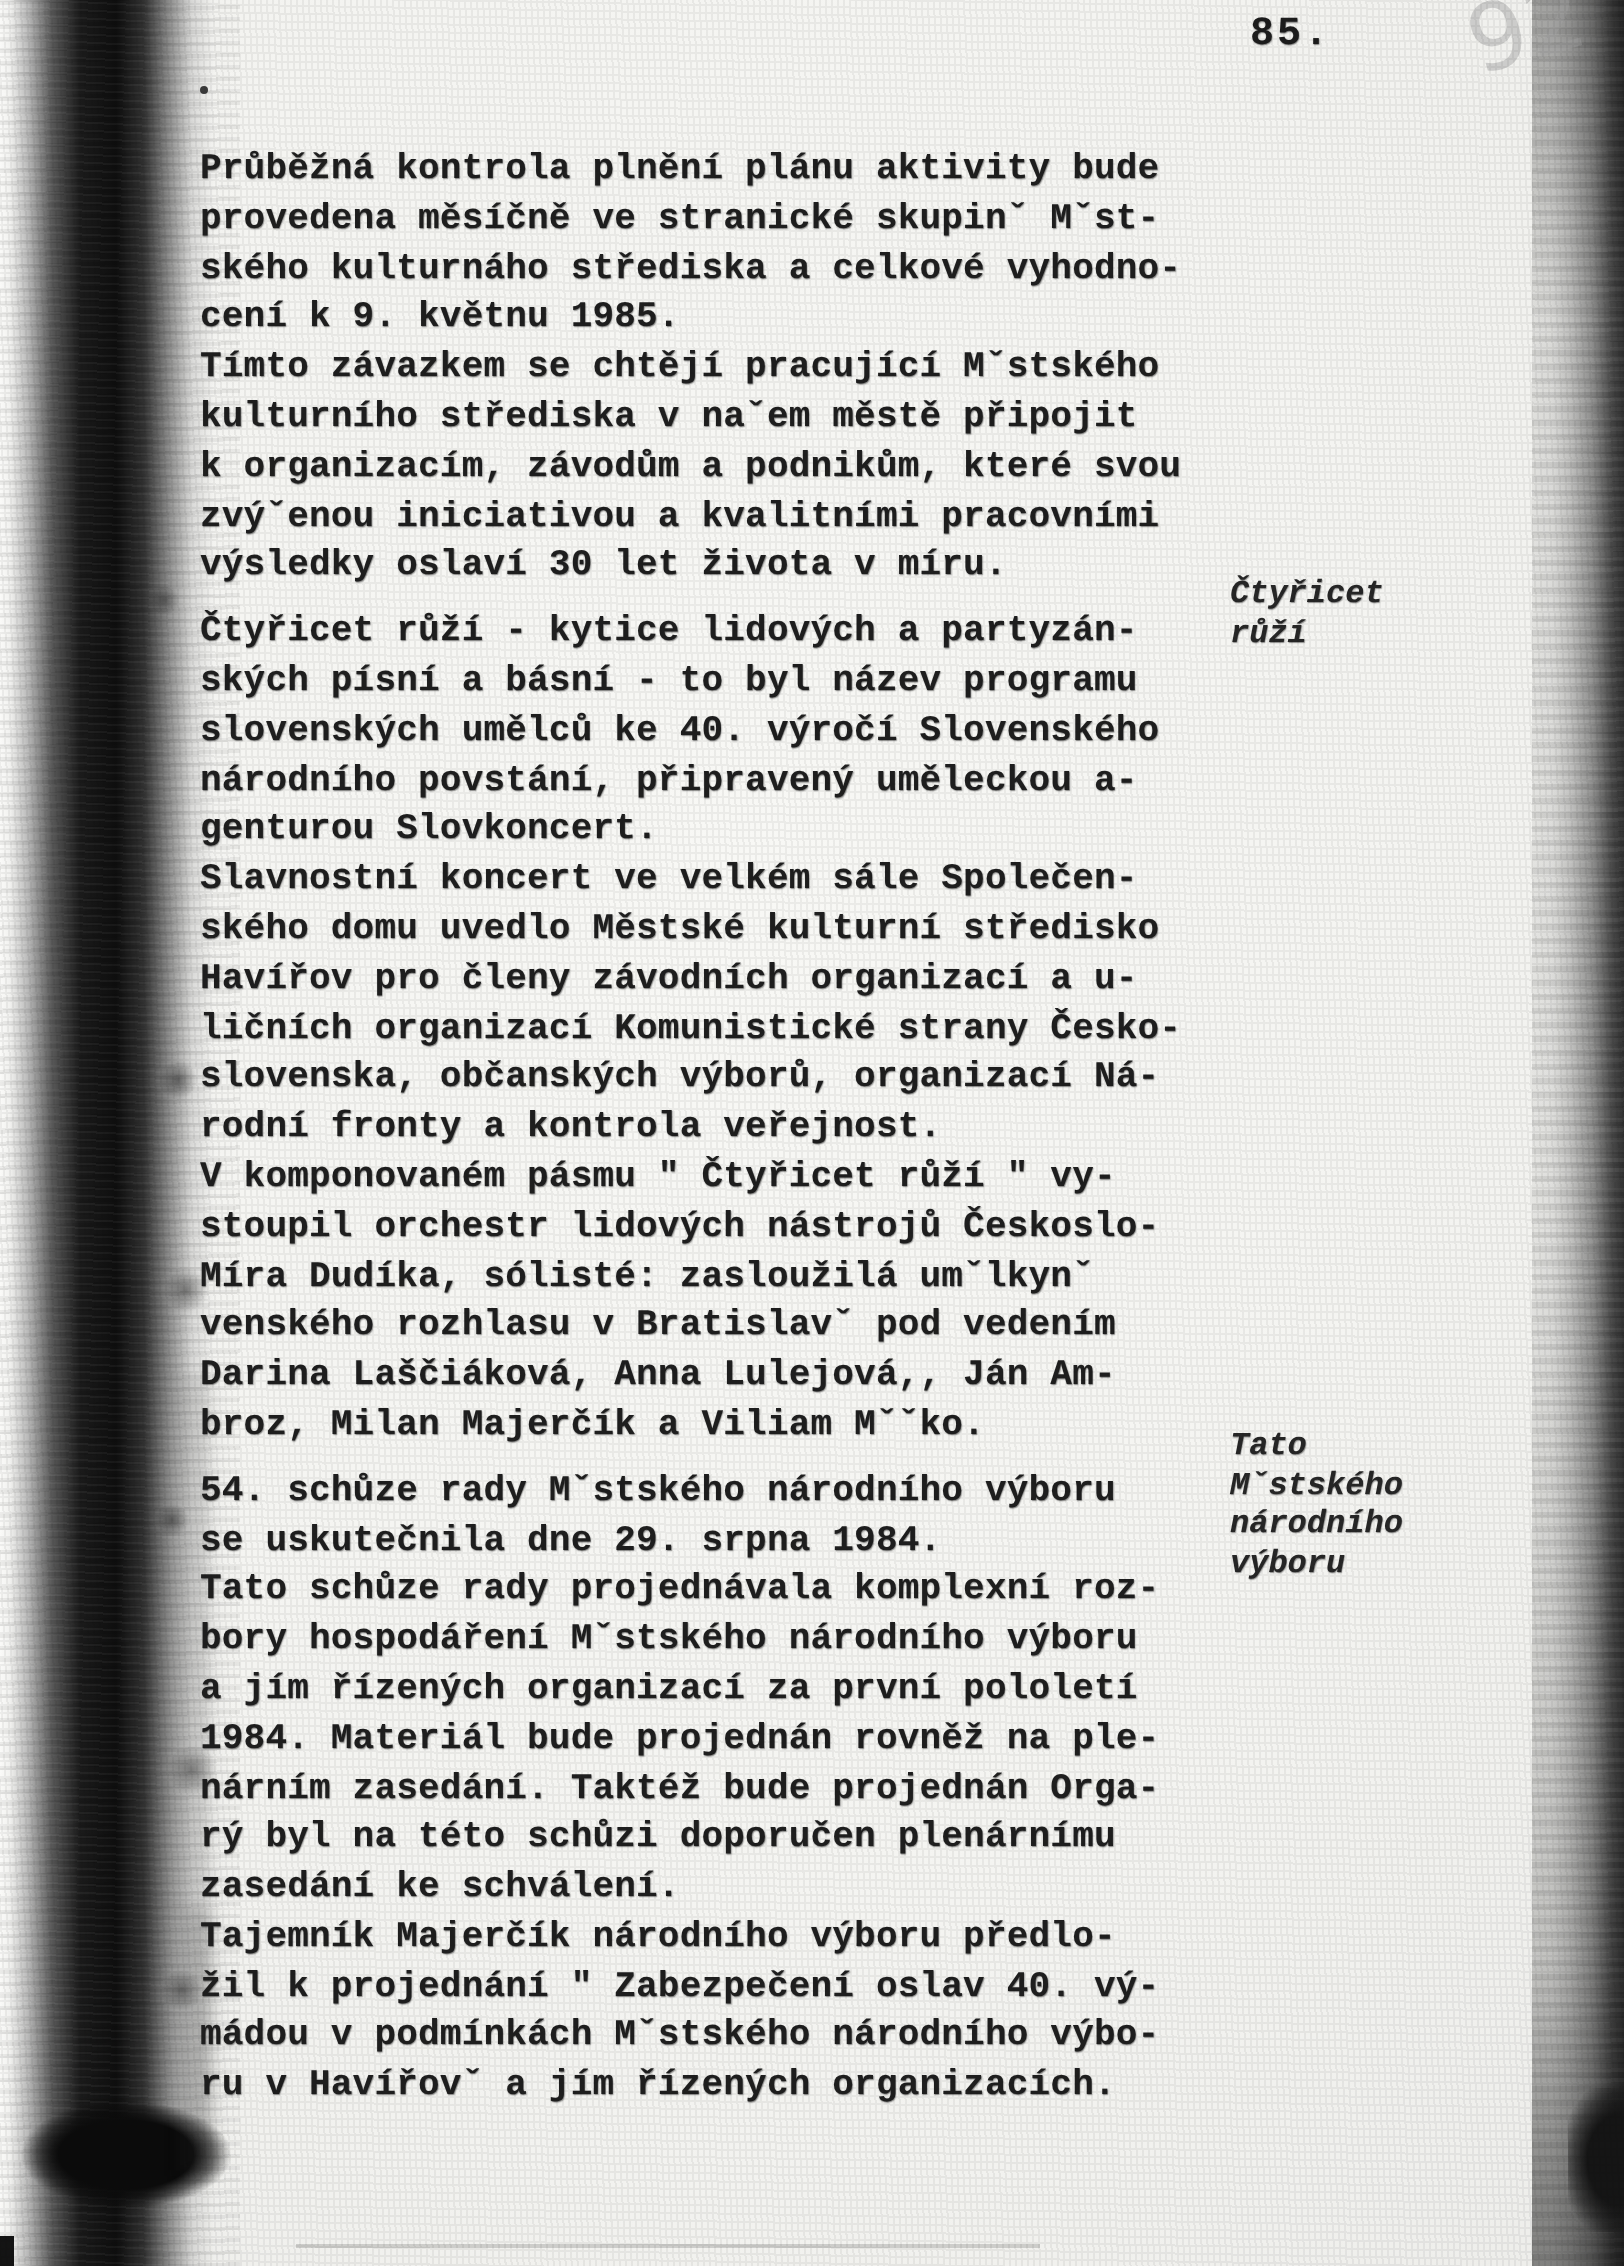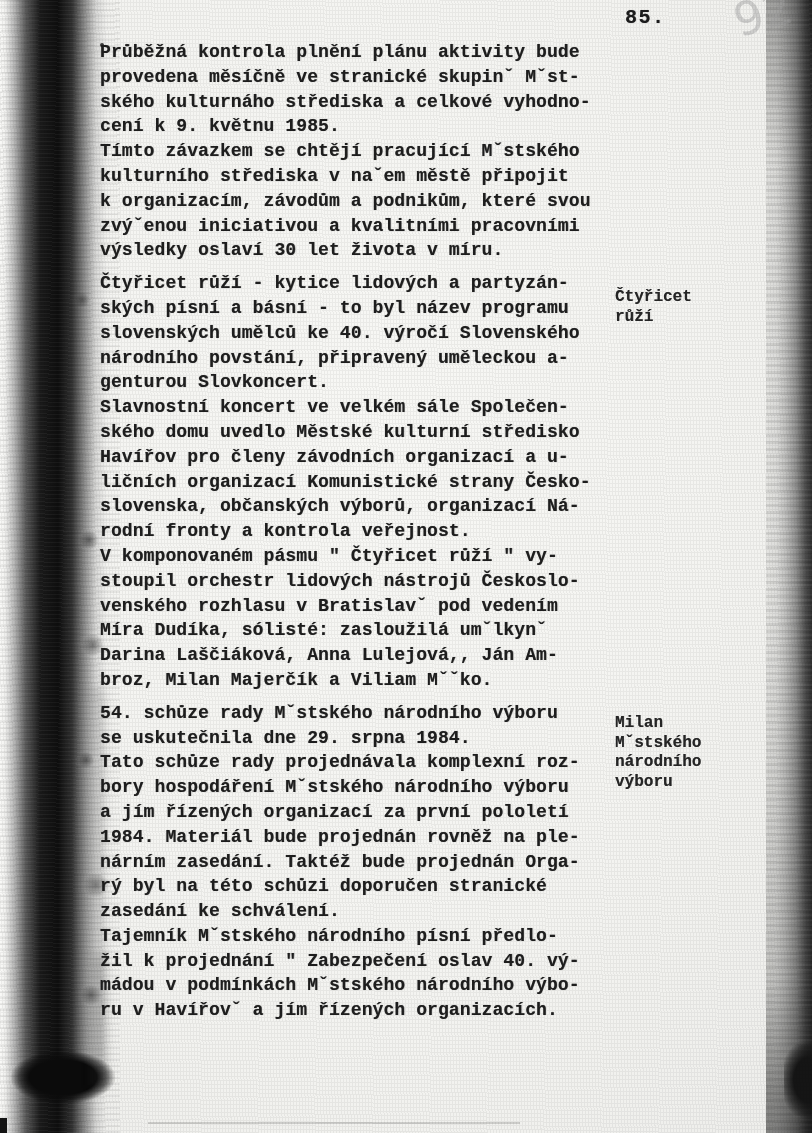--- a/index.html
+++ b/index.html
@@ -61,29 +61,29 @@
   .edge-right::after{
     content:"";position:absolute;inset:0;
     background:linear-gradient(180deg, rgba(0,0,0,.32) 0px, rgba(0,0,0,.08) 160px,
                rgba(0,0,0,.06) 600px, rgba(0,0,0,.18) 980px, rgba(0,0,0,.42) 1090px, rgba(0,0,0,.45) 1133px);
   }
   .blob-br{
     position:absolute;right:0;top:1044px;width:28px;height:72px;
     background:radial-gradient(ellipse at 95% 50%, #151515 0%, #151515 45%, rgba(21,21,21,.5) 66%, transparent 82%);
   }
   
-  .text-column{position:absolute;left:100px;top:40px;width:505px;}
+  .text-column{position:absolute;left:100px;top:73px;width:505px;}
   .paragraph{margin:0 0 8px 0;}
   .line{
     font-size:18px;line-height:24.8px;font-weight:700;color:#1e1e1e;
     white-space:pre;letter-spacing:.1px;
     text-shadow:.3px .3px .7px rgba(25,25,25,.55);
   }
   
-  .margin-note{position:absolute;left:615px;}
+  .margin-note{position:absolute;left:615px;font-style:italic;}
   .note-0{top:288px;}
   .note-1{top:714px;}
   .note-line{
     font-size:16px;line-height:19.5px;font-weight:700;color:#262626;
     white-space:pre;text-shadow:.3px .3px .6px rgba(30,30,30,.5);
   }
   
   .page-number{
     position:absolute;left:625px;top:6px;
     font-size:20px;font-weight:700;color:#1c1c1c;letter-spacing:1.5px;
@@ -142,47 +142,47 @@
         <div class="line">národního povstání, připravený uměleckou a-</div>
         <div class="line">genturou Slovkoncert.</div>
         <div class="line">Slavnostní koncert ve velkém sále Společen-</div>
         <div class="line">ského domu uvedlo Městské kulturní středisko</div>
         <div class="line">Havířov pro členy závodních organizací a u-</div>
         <div class="line">ličních organizací Komunistické strany Česko-</div>
         <div class="line">slovenska, občanských výborů, organizací Ná-</div>
         <div class="line">rodní fronty a kontrola veřejnost.</div>
         <div class="line">V komponovaném pásmu " Čtyřicet růží " vy-</div>
         <div class="line">stoupil orchestr lidových nástrojů Českoslo-</div>
+        <div class="line">Míra Dudíka, sólisté: zasloužilá umˇlkynˇ</div>
         <div class="line">venského rozhlasu v Bratislavˇ pod vedením</div>
-        <div class="line">Míra Dudíka, sólisté: zasloužilá umˇlkynˇ</div>
         <div class="line">Darina Laščiáková, Anna Lulejová,, Ján Am-</div>
         <div class="line">broz, Milan Majerčík a Viliam Mˇˇko.</div>
       </div>
     <div class="paragraph">
         <div class="line">54. schůze rady Mˇstského národního výboru</div>
         <div class="line">se uskutečnila dne 29. srpna 1984.</div>
         <div class="line">Tato schůze rady projednávala komplexní roz-</div>
         <div class="line">bory hospodáření Mˇstského národního výboru</div>
         <div class="line">a jím řízených organizací za první pololetí</div>
         <div class="line">1984. Materiál bude projednán rovněž na ple-</div>
         <div class="line">nárním zasedání. Taktéž bude projednán Orga-</div>
-        <div class="line">rý byl na této schůzi doporučen stranické</div>
+        <div class="line">rý byl na této schůzi doporučen plenárnímu</div>
         <div class="line">zasedání ke schválení.</div>
-        <div class="line">Tajemník Mˇstského národního písní předlo-</div>
+        <div class="line">Tajemník Majerčík národního výboru předlo-</div>
         <div class="line">žil k projednání " Zabezpečení oslav 40. vý-</div>
         <div class="line">mádou v podmínkách Mˇstského národního výbo-</div>
         <div class="line">ru v Havířovˇ a jím řízených organizacích.</div>
       </div>
   </div>
 
   <div class="margin-note note-0">
       <div class="note-line">Čtyřicet</div>
       <div class="note-line">růží</div>
     </div>
   <div class="margin-note note-1">
-      <div class="note-line">Milan</div>
+      <div class="note-line">Tato</div>
       <div class="note-line">Mˇstského</div>
       <div class="note-line">národního</div>
       <div class="note-line">výboru</div>
     </div>
 
   <div class="grain"></div>
 </div>
 
 </body></html>

